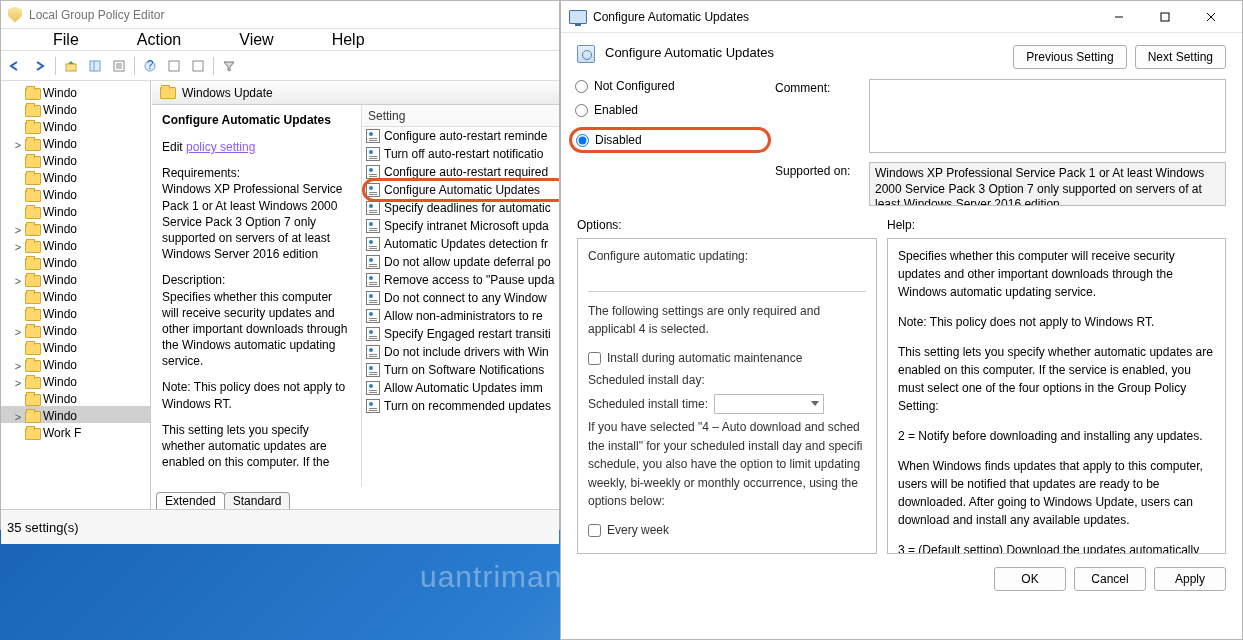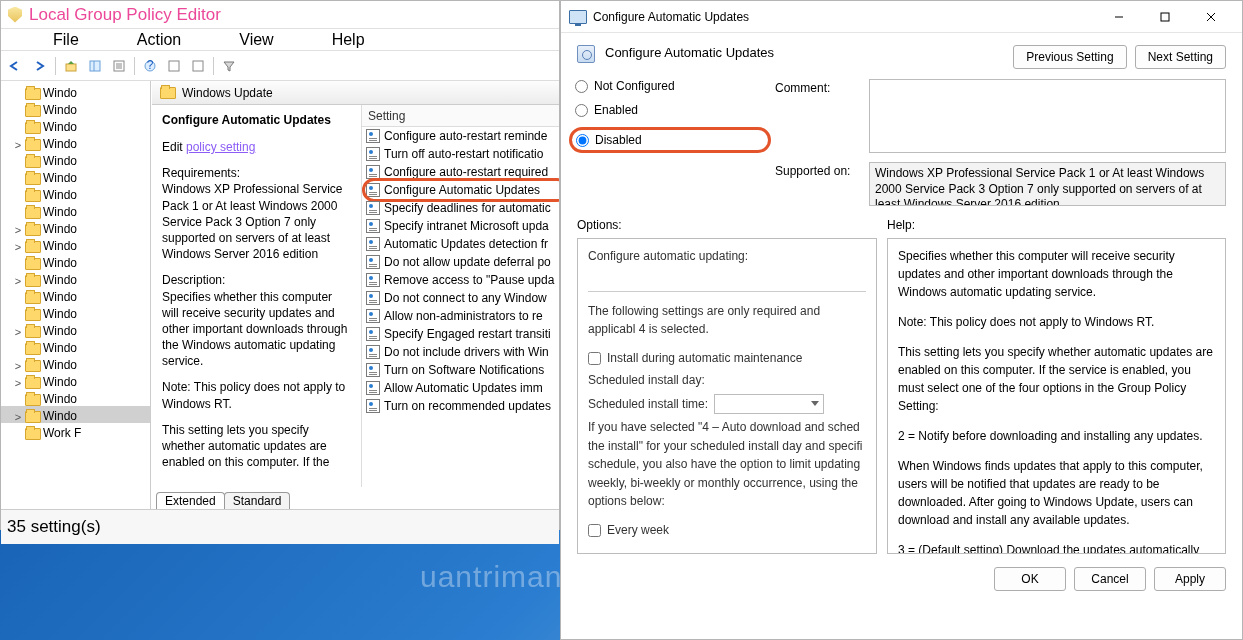--- a/index.html
+++ b/index.html
@@ -2,21 +2,21 @@
 <html><head>
 <meta charset="utf-8">
 <style>
 * { box-sizing: border-box; margin: 0; padding: 0; font-family: "Segoe UI", Tahoma, sans-serif; font-size: 12px; }
 body { width: 1243px; height: 640px; background: linear-gradient(135deg,#0a4d9e 0%, #2a7dd0 60%, #9ec8e8 100%); position: relative; overflow: hidden; }
 
 
 .gpedit { position:absolute; left:0; top:0; width:560px; height:530px; background:#fff; border:1px solid #b5b5b5; }
 .gp-titlebar{ height:28px; display:flex; align-items:center; padding:0 6px; background:#fff; border-bottom:1px solid #e0e0e0;}
 .gp-titlebar .ticon{width:16px;height:16px;margin-right:6px;display:flex;align-items:center;justify-content:center}
-.gp-titlebar .ttxt{font-size:17px;color:#ec4899}
+.gp-titlebar .ttxt{font-size:12px;color:#737373}
 .gp-menubar{height:22px; display:flex; align-items:center; gap:14px; padding:0 8px; border-bottom:1px solid #e0e0e0;}
 .gp-menubar span{font-size:16px;margin-left:44px;}
 .gp-toolbar{height:30px; display:flex; align-items:center; gap:2px; padding:0 4px; border-bottom:1px solid #ddd;}
 .tb-btn{width:22px;height:22px;border:1px solid transparent;border-radius:3px;display:flex;align-items:center;justify-content:center;}
 .tb-divider{width:1px;height:18px;background:#ccc;margin:0 2px}
 
 .gp-body{display:flex;height:calc(100% - 28px - 22px - 30px - 20px);}
 .gp-tree{width:150px;border-right:1px solid #ccc;overflow-y:auto;overflow-x:hidden;background:#fff;padding:2px 0}
 .tree-row{display:flex;align-items:flex-end;height:17px;padding-left:12px;gap:2px;white-space:nowrap}
 .tree-row.sel{background:#d0d0d0}
@@ -35,21 +35,21 @@
 .gp-list{flex:1;overflow-y:auto;overflow-x:hidden}
 .gp-list-head{height:22px;border-bottom:1px solid #ddd;display:flex;align-items:center;padding:0 6px;background:#fafafa;color:#333}
 .gp-li{display:flex;align-items:center;height:18px;padding:0 4px;gap:4px;white-space:nowrap}
 .gp-li .sicon{width:14px;height:14px;flex-shrink:0;display:flex;align-items:center;justify-content:center}
 .gp-li.sel{position:relative}
 .gp-li.sel .hilite{position:absolute;left:0px;right:-10px;top:-3px;bottom:-3px;border:3px solid #e4542a;border-radius:12px;pointer-events:none}
 
 .gp-tabs{height:22px;display:flex;align-items:flex-end;padding-left:4px}
 .tab{border:1px solid #999;border-bottom:none;padding:1px 8px;border-radius:4px 4px 0 0;background:#f4f4f4;margin-right:-1px;font-size:12px}
 .tab.active{background:#fff}
-.gp-status{height:19px;border-top:1px solid #ccc;display:flex;align-items:center;padding:17px 6px;background:#f7f7f7;font-size:17px}
+.gp-status{height:19px;border-top:1px solid #ccc;display:flex;align-items:center;padding:17px 6px;background:#f7f7f7;font-size:13px}
 
 
 .picon{width:14px;height:14px;border:1px solid #7a7a7a;background:#fff;position:relative}
 .picon:after{content:"";position:absolute;left:2px;top:2px;width:4px;height:4px;border-radius:50%;background:#2a7dd0}
 .picon:before{content:"";position:absolute;left:2px;top:8px;right:2px;height:1px;background:#888;box-shadow:0 2px 0 #888}
 
 
 .mon{width:18px;height:14px;border:1px solid #3a6ea5;background:#cfe3f7;position:relative;border-radius:1px}
 .mon:after{content:"";position:absolute;left:5px;right:5px;bottom:-3px;height:2px;background:#3a6ea5}
 

